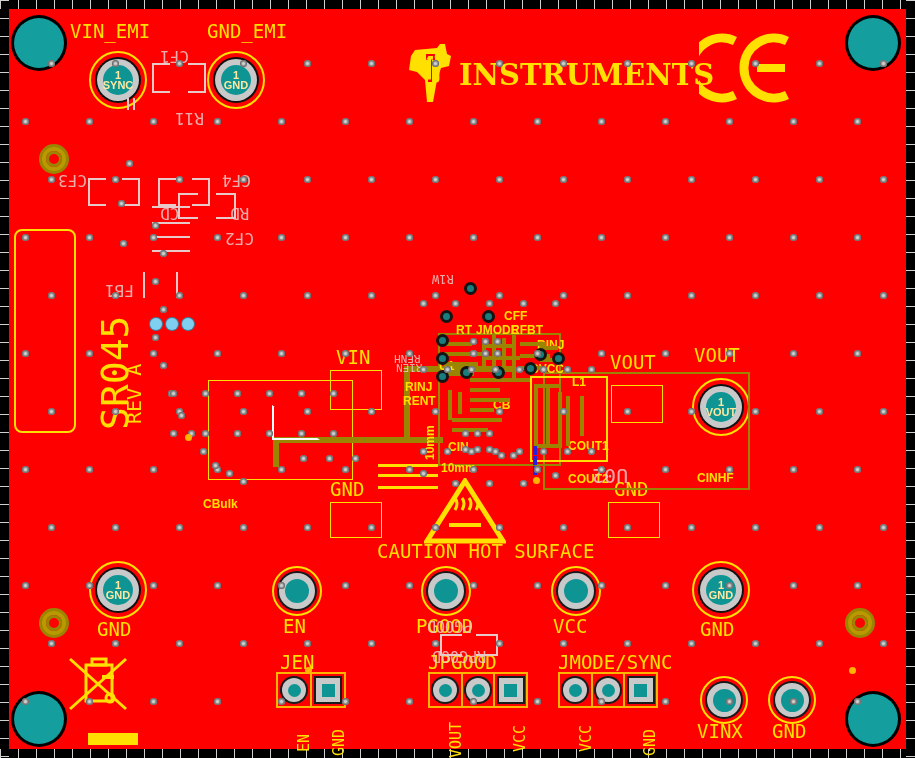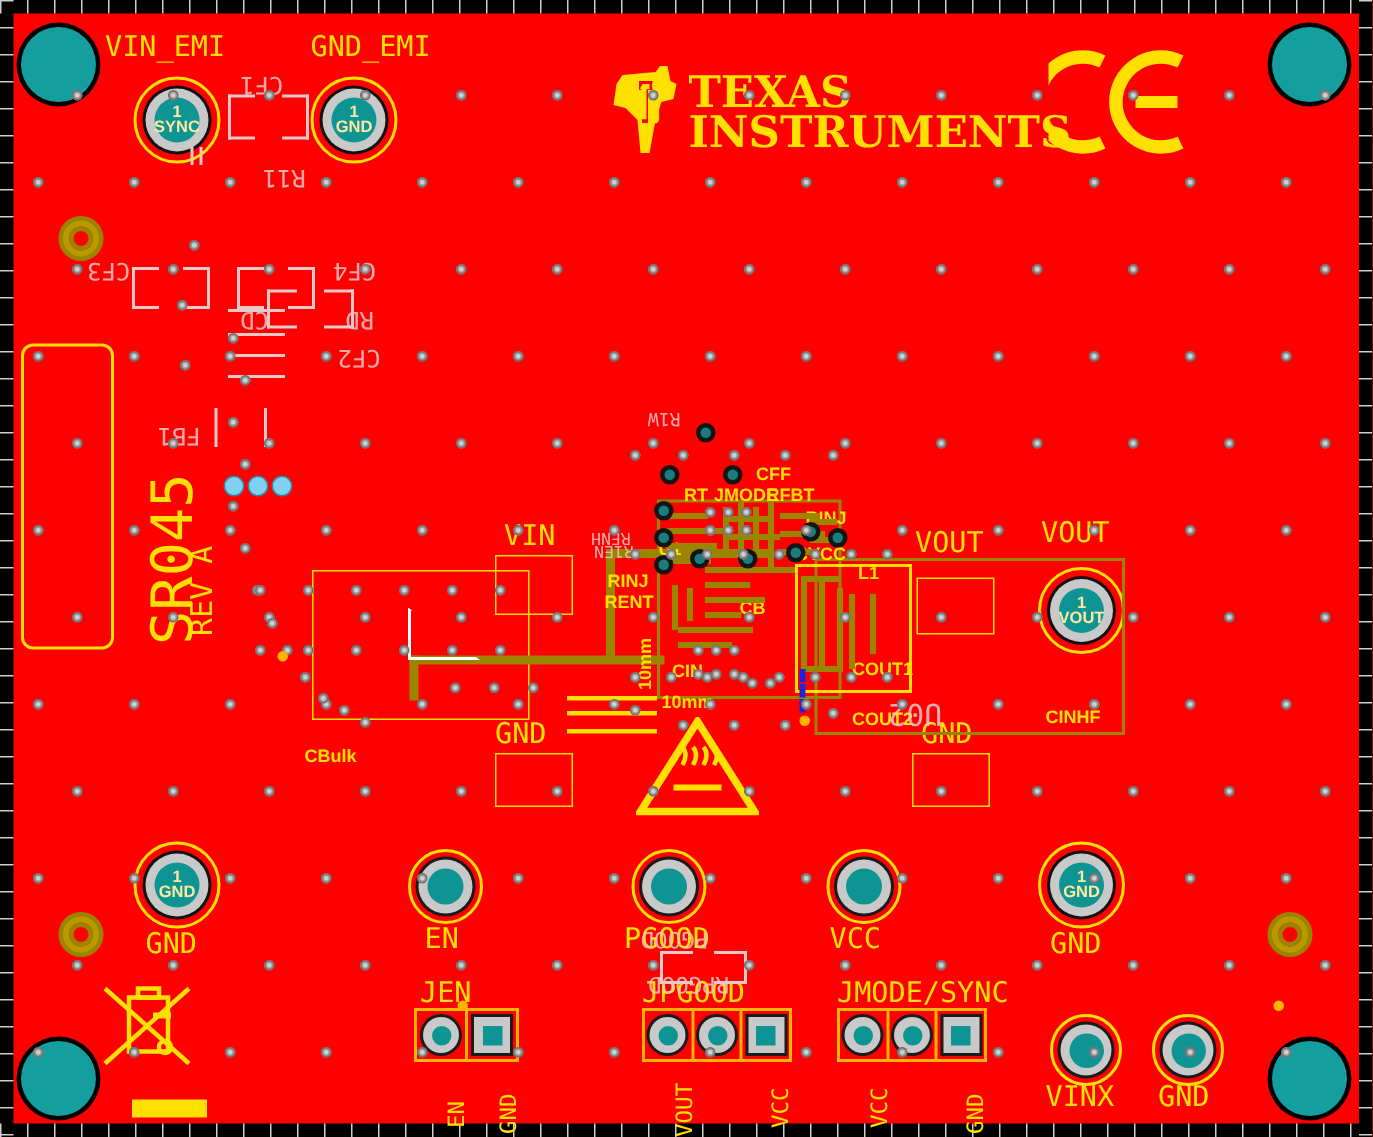--- a/index.html
+++ b/index.html
@@ -326,21 +326,20 @@
 
   <div class="ti-wrap" style="left:407px;top:44px;">
     <svg width="46" height="62" viewBox="0 0 46 62">
       <path fill="#ffe000" d="M8 6 L30 4 L33 0 L38 0 L40 10 L44 12 L42 22 L34 24 L30 36 L26 58 L20 58 L18 36 L10 28 L2 26 L4 12 Z"></path>
       <path fill="#ff0000" d="M19 10 h9 v6 h-3 v22 h-4 V16 h-2 z"></path>
       <path fill="#ffe000" d="M21.5 12 h4.5 v3.5 h-2 v20 h-3.2 V15.5 h-1.5 z"></path>
       <circle fill="#ffe000" cx="30" cy="13" r="2.4"></circle>
       <path fill="#ffe000" d="M28 17 h4.4 v18 c0 2-1 3.4-3 3.4 h-2.4 v-3 h1 z"></path>
     </svg>
     <div style="margin-left:6px;">
-      <div class="ti-txt ti-l1">TEXAS</div>
       <div class="ti-txt ti-l2">INSTRUMENTS</div>
     </div>
   </div>
 
   <div class="ce" style="left:699px;top:33px;">
     <svg width="92" height="70" viewBox="0 0 92 70">
       <path d="M36 8 A30 30 0 1 0 36 62" stroke="#ffe000" stroke-width="9" fill="none"></path>
       <path d="M88 8 A30 30 0 1 0 88 62" stroke="#ffe000" stroke-width="9" fill="none"></path>
       <rect x="58" y="31" width="28" height="8" fill="#ffe000"></rect>
     </svg>
@@ -607,20 +606,21 @@
       <div style="position: absolute; left: 378px; top: 486px; width: 60px; height: 3px; background: rgb(255, 224, 0);"></div>
     </div>
 
   <div class="caution" style="left:424px;top:478px;">
     <svg width="82" height="66" viewBox="0 0 82 66">
       <path d="M41 3 L79 63 L3 63 Z" fill="none" stroke="#ffe000" stroke-width="5"></path>
       <path d="M31 32 q4 -7 0 -12 M38 32 q4 -7 0 -12 M45 32 q4 -7 0 -12 M52 32 q4 -7 0 -12" fill="none" stroke="#ffe000" stroke-width="3"></path>
       <rect x="25" y="45" width="32" height="4" fill="#ffe000"></rect>
     </svg>
   </div>
+  <div class="silk silk-big" style="left:377px;top:542px;">CAUTION HOT SURFACE</div>
 
   <div class="weee" style="left:66px;top:653px;">
     <svg width="66" height="62" viewBox="0 0 66 62">
       <rect x="20" y="12" width="26" height="36" fill="none" stroke="#ffe000" stroke-width="3"></rect>
       <rect x="26" y="6" width="14" height="6" fill="none" stroke="#ffe000" stroke-width="3"></rect>
       <rect x="36" y="22" width="12" height="4" fill="#ffe000"></rect>
       <circle cx="44" cy="45" r="4" fill="none" stroke="#ffe000" stroke-width="3"></circle>
       <line x1="4" y1="6" x2="60" y2="56" stroke="#ffe000" stroke-width="3"></line>
       <line x1="60" y1="6" x2="4" y2="56" stroke="#ffe000" stroke-width="3"></line>
     </svg>

